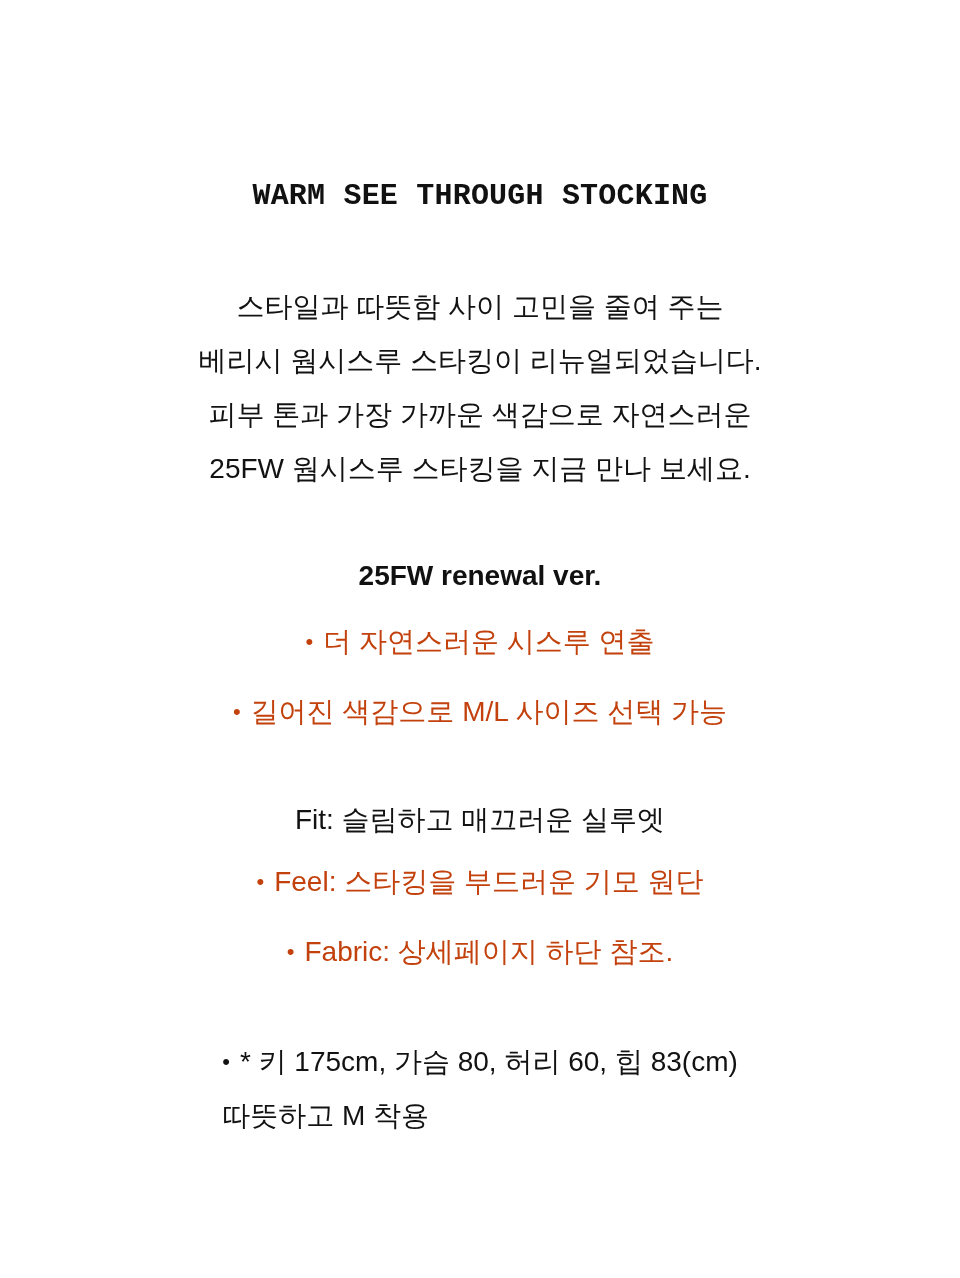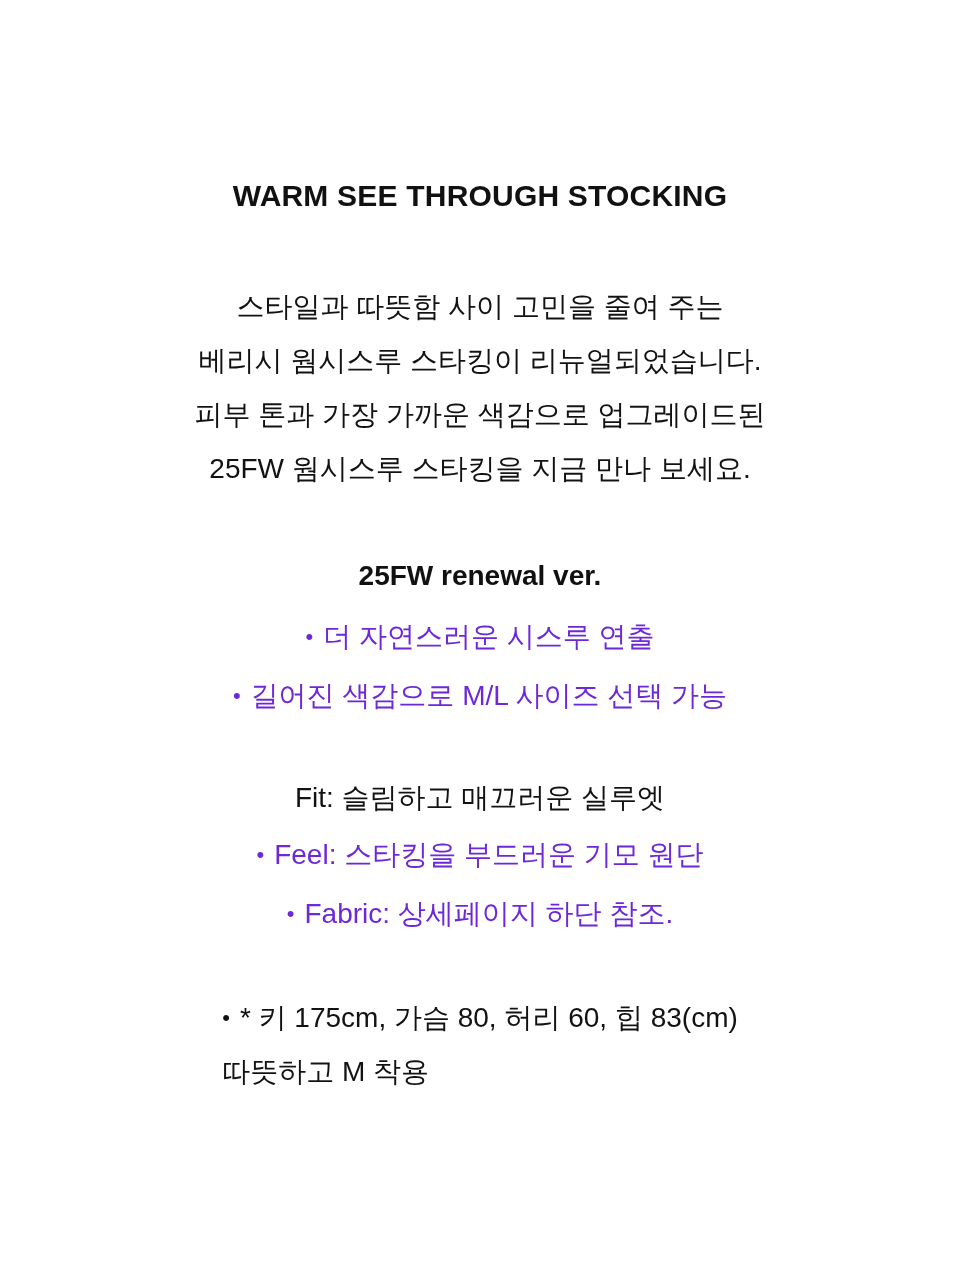--- a/index.html
+++ b/index.html
@@ -26,20 +26,21 @@
     background: #ffffff;
   }
   .title {
     font-size: 30px;
     font-weight: bold;
     letter-spacing: 0.2px;
     color: #111111;
     text-align: center;
     line-height: 1.2;
     margin: 0 0 56px 0;
+    font-family: Liberation Mono, monospace;
   }
   .para {
     text-align: center;
     font-size: 28px;
     line-height: 54px;
     color: #121212;
     font-weight: 400;
     margin: 10px;
   }
   .para .line {
@@ -59,22 +60,22 @@
     margin: 0 0 14px 0;
   }
   .bullets {
     list-style: none;
     margin: 0;
     padding: 0;
     text-align: center;
   }
   .bullets li {
     font-size: 28px;
-    line-height: 59px;
-    color: #6d28d9;
+    line-height: 70px;
+    color: #c2410c;
     white-space: nowrap;
   }
   .bullets li .dot {
     display: inline-block;
     margin-right: 10px;
     font-size: 22px;
     vertical-align: 2px;
   }
   .plain-line {
     font-size: 28px;
@@ -100,21 +101,21 @@
 </head>
 <body>
 
 <div class="page">
 
   <h1 class="title">WARM SEE THROUGH STOCKING</h1>
 
   <div class="para">
     <span class="line">스타일과 따뜻함 사이 고민을 줄여 주는</span>
     <span class="line">베리시 웜시스루 스타킹이 리뉴얼되었습니다.</span>
-    <span class="line">피부 톤과 가장 가까운 색감으로 업그레이드된</span>
+    <span class="line">피부 톤과 가장 가까운 색감으로 자연스러운</span>
     <span class="line">25FW 웜시스루 스타킹을 지금 만나 보세요.</span>
   </div>
 
   <div class="block-gap-1"></div>
 
   <h2 class="subhead">25FW renewal ver.</h2>
 
   <ul class="bullets">
     <li><span class="dot">•</span><span>더 자연스러운 시스루 연출</span></li>
     <li><span class="dot">•</span><span>길어진 색감으로 M/L 사이즈 선택 가능</span></li>

